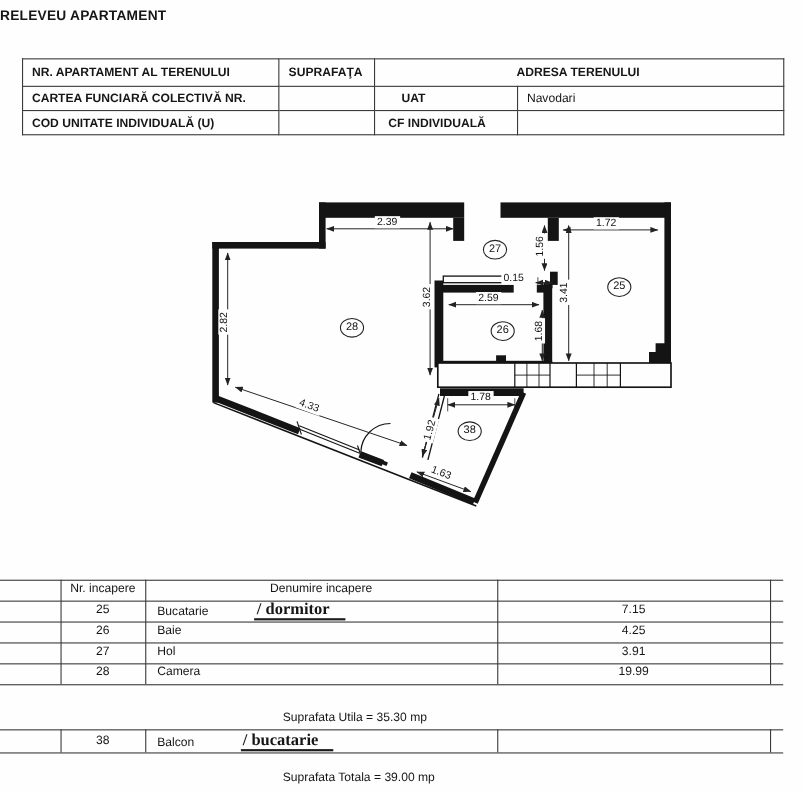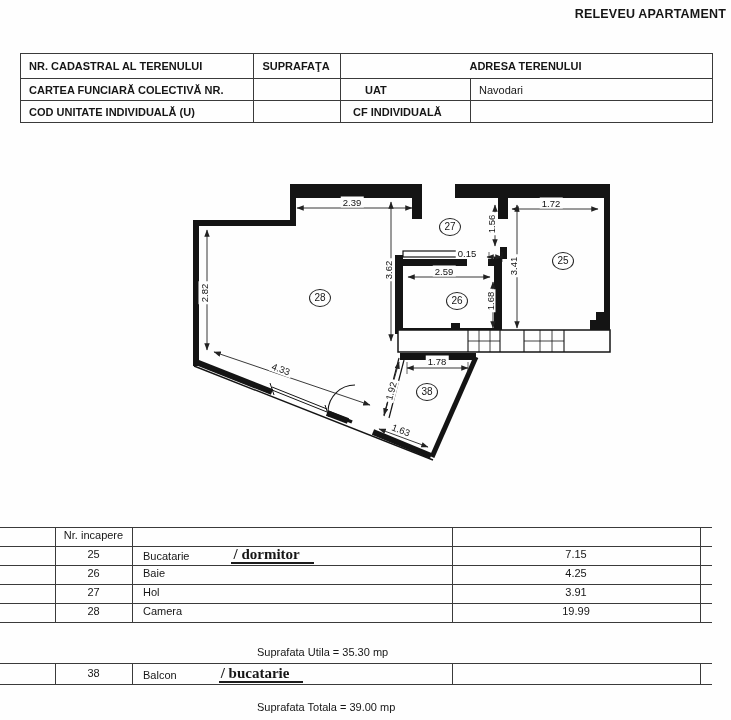--- a/index.html
+++ b/index.html
@@ -3,21 +3,21 @@
 <meta charset="utf-8">
 <style>
   html,body{margin:0;padding:0;background:#e8e8e8;}
   .page{
     position:relative;width:731px;height:720px;background:#fefefe;
     font-family:"Liberation Sans",sans-serif;color:#161616;overflow:hidden;
     margin:0 auto;
   }
   .abs{position:absolute;}
   
-  .doc-title{left:0;top:7px;width:726px;text-align:right;font-size:12.5px;font-weight:bold;letter-spacing:.2px;}
+  .doc-title{left:0;top:7px;width:726px;text-align:left;font-size:12.5px;font-weight:bold;letter-spacing:.2px;}
   .doc-subtitle{left:0;top:23px;width:731px;text-align:center;font-size:11.5px;font-weight:bold;}
   
   table.hdr{position:absolute;left:20px;top:53px;width:692px;border-collapse:collapse;table-layout:fixed;}
   table.hdr td{border:1px solid #3a3a3a;font-size:11px;padding:2px 4px 2px 8px;vertical-align:middle;overflow:hidden;white-space:nowrap;}
   table.hdr .b{font-weight:bold;}
   table.hdr .c{text-align:center;padding-left:2px;}
   
   svg.plan{left:0;top:0;width:731px;height:720px;}
   .dim{
     position:absolute;font-size:9.5px;color:#111;background:#fefefe;
@@ -52,21 +52,21 @@
 
   <table class="hdr">
     <colgroup>
         <col style="width:233px">
         <col style="width:87px">
         <col style="width:130px">
         <col style="width:242px">
       </colgroup>
     <tbody>
         <tr style="height:25px">
-      <td class="b">NR. CADASTRAL AL TERENULUI</td>
+      <td class="b">NR. APARTAMENT AL TERENULUI</td>
       <td class="b c">SUPRAFAŢA</td>
       <td class="b c" colspan="2">ADRESA TERENULUI</td>
     </tr>
     <tr style="height:22px">
       <td class="b">CARTEA FUNCIARĂ COLECTIVĂ NR.</td>
       <td></td>
       <td class="b" style="padding-left:24px">UAT</td>
       <td>Navodari</td>
     </tr>
     <tr style="height:22px">
@@ -192,20 +192,21 @@
     <div class="hline" style="top:76px"></div>
     <div class="hline" style="top:95px"></div>
 
     <div class="vline" style="left:55px;top:0;height:95px"></div>
     <div class="vline" style="left:132px;top:0;height:95px"></div>
     <div class="vline" style="left:452px;top:0;height:95px"></div>
     <div class="vline" style="left:700px;top:0;height:95px"></div>
 
     <div class="rrow" style="top:0">
       <span class="cell-nr">Nr. incapere</span>
+      <span class="abs" style="left:132px;width:320px;text-align:center;top:2px">Denumire incapere</span>
     </div>
 
     <div class="rrow" style="top:19px">
       <span class="cell-nr">25</span>
       <span class="cell-name"><span>Bucatarie</span><span class="annot">/ dormitor</span></span>
       <span class="cell-area">7.15</span>
     </div>
 
     <div class="rrow" style="top:38px">
       <span class="cell-nr">26</span>

